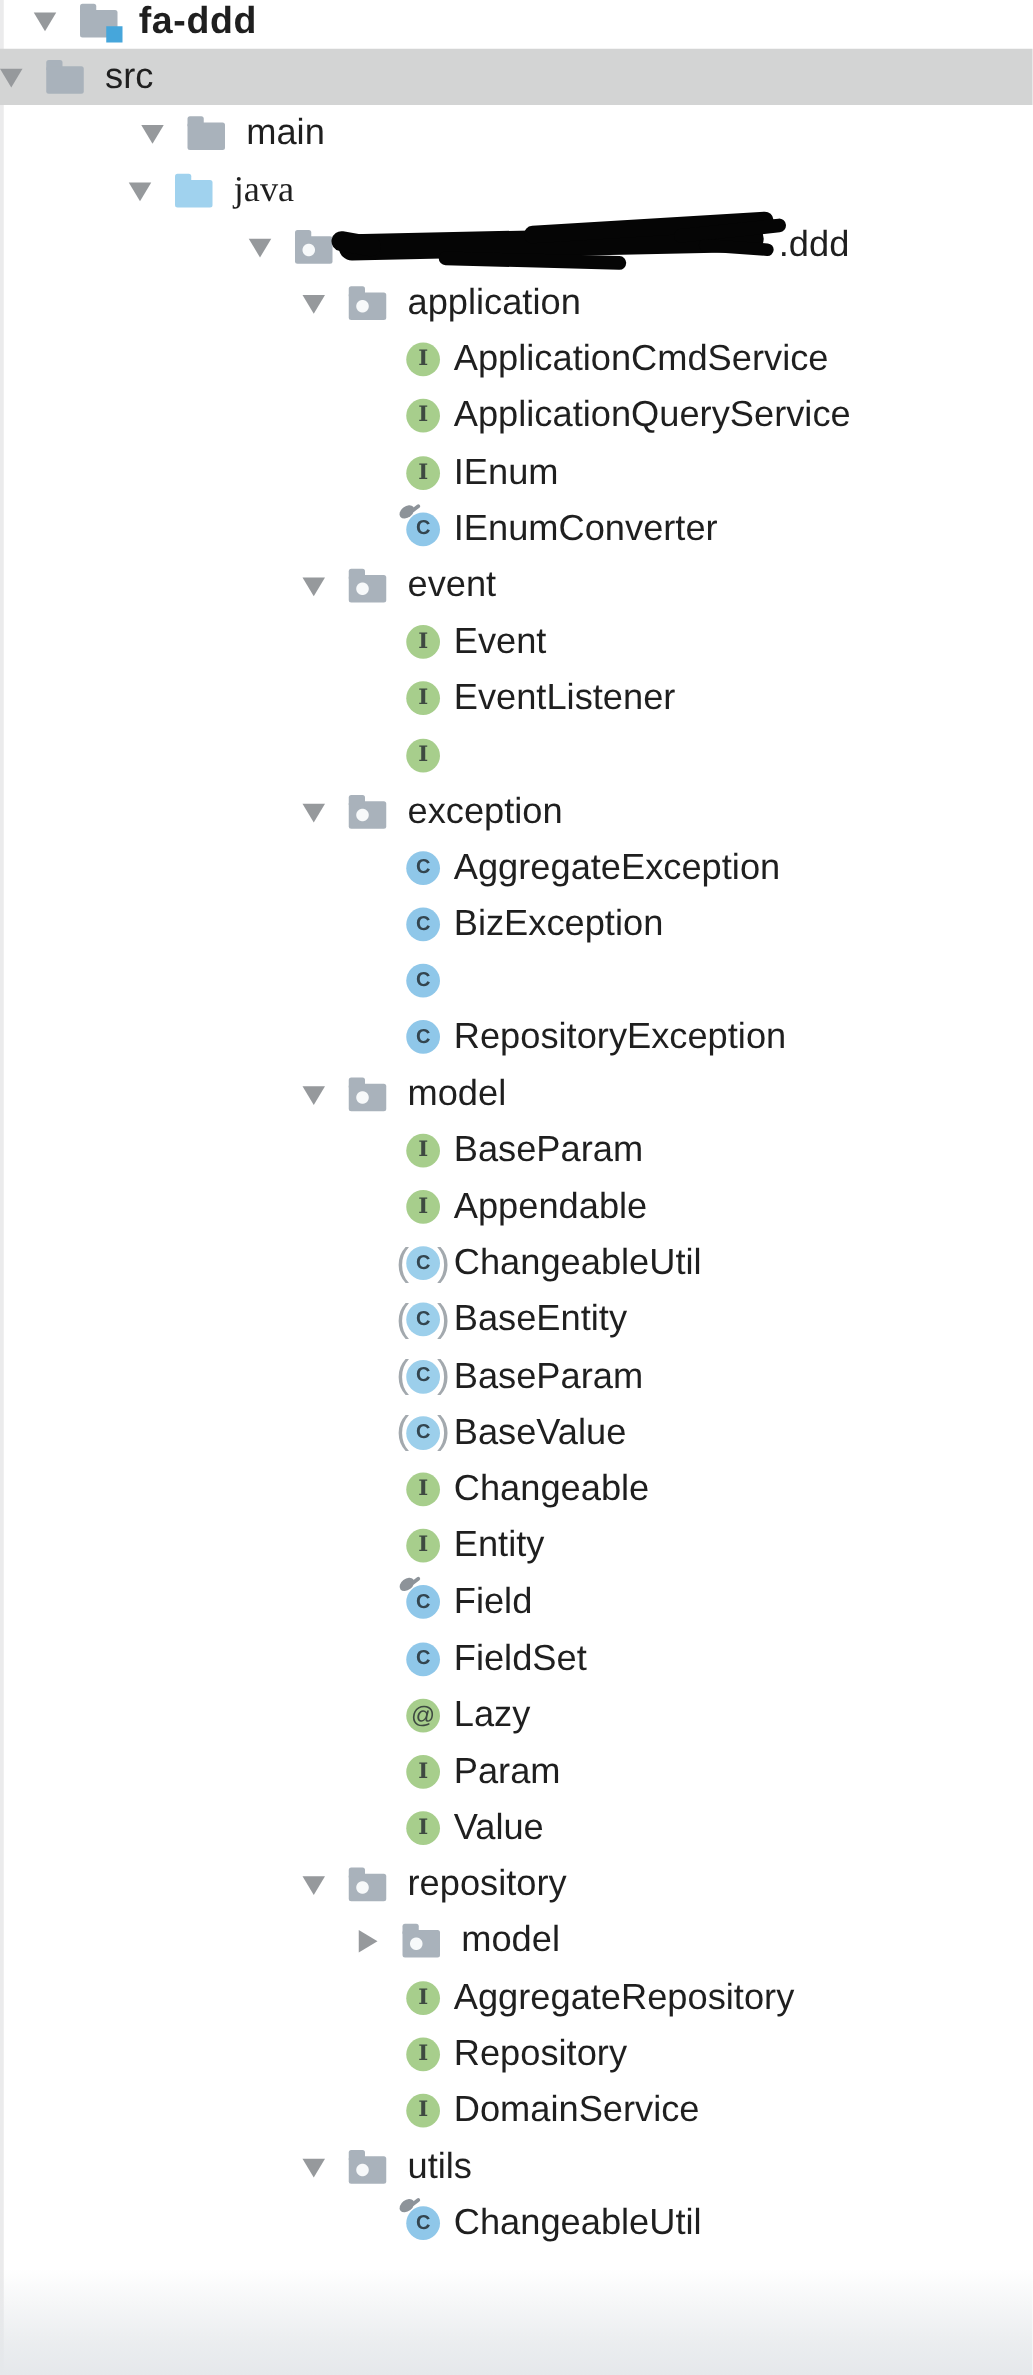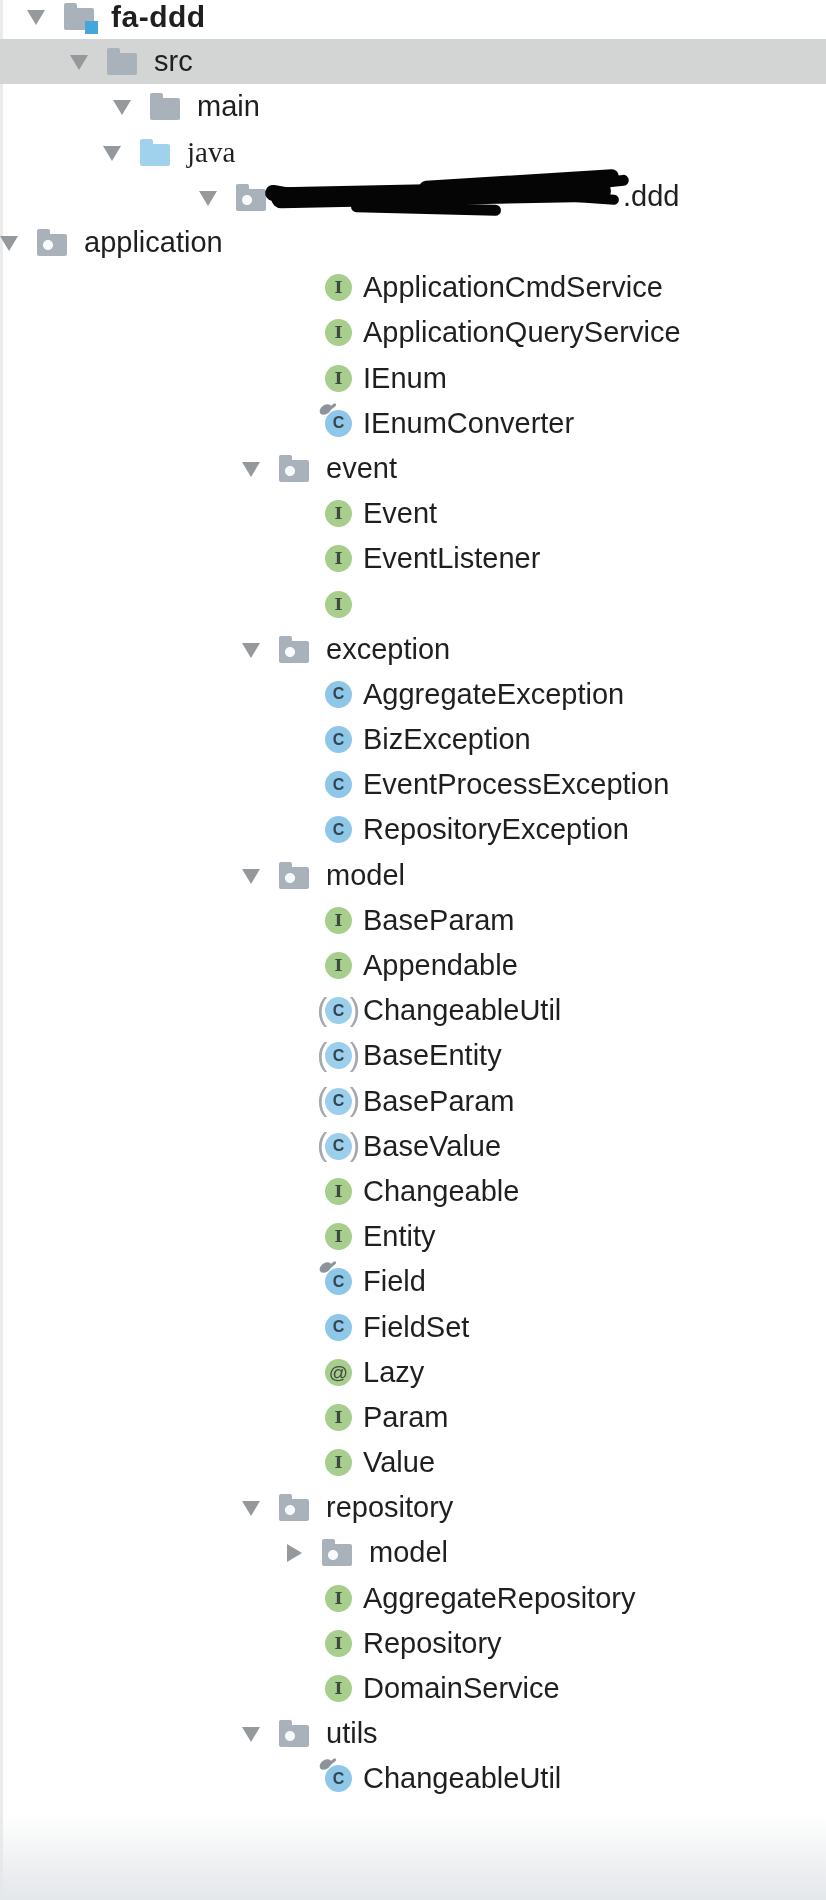--- a/index.html
+++ b/index.html
@@ -97,41 +97,41 @@
 
 <div class="window-edge"></div>
 <div class="tree" id="tree">
     <div class="row bold" style="padding-left: 27px;">
       <span class="arrow down"></span>
       <span class="icon foldr" style="--fc: #a9b2bb;">
         <span class="badge"></span>
       </span>
       <span class="label">fa-ddd</span>
     </div>
-    <div class="row selected" style="padding-left: 70px;">
+    <div class="row selected" style="">
       <span class="arrow down"></span>
       <span class="icon foldr" style="--fc: #a9b2bb;"></span>
       <span class="label">src</span>
     </div>
     <div class="row" style="padding-left: 113px;">
       <span class="arrow down"></span>
       <span class="icon foldr" style="--fc: #a9b2bb;"></span>
       <span class="label">main</span>
     </div>
     <div class="row" style="padding-left: 103px; font-family: Liberation Serif, serif;">
       <span class="arrow down"></span>
       <span class="icon foldr" style="--fc: #a0d2ee;"></span>
       <span class="label">java</span>
     </div>
     <div class="row" style="padding-left: 199px;">
       <span class="arrow down"></span>
       <span class="icon foldr package" style="--fc: #a9b2bb;"></span>
       <span class="label"><span class="scribble"><i class="s1"></i><i class="s2"></i><i class="s3"></i><i class="s4"></i><i class="s5"></i><i class="s6"></i></span>.ddd</span>
     </div>
-    <div class="row" style="">
+    <div class="row" style="padding-left: 242px;">
       <span class="arrow down"></span>
       <span class="icon foldr package" style="--fc: #a9b2bb;"></span>
       <span class="label">application</span>
     </div>
     <div class="row" style="padding-left: 285px;">
       <span class="arrow none"></span>
       <span class="icon circle serif" style="background: rgb(167, 206, 140); color: rgb(62, 74, 65);">I</span>
       <span class="label">ApplicationCmdService</span>
     </div>
     <div class="row" style="padding-left: 285px;">
@@ -179,21 +179,20 @@
       <span class="label">AggregateException</span>
     </div>
     <div class="row" style="padding-left: 285px;">
       <span class="arrow none"></span>
       <span class="icon circle" style="background: rgb(143, 199, 233); color: rgb(51, 69, 79);">C</span>
       <span class="label">BizException</span>
     </div>
     <div class="row" style="padding-left: 285px;">
       <span class="arrow none"></span>
       <span class="icon circle" style="background: rgb(143, 199, 233); color: rgb(51, 69, 79);">C</span>
-      <span class="label">EventProcessException</span>
     </div>
     <div class="row" style="padding-left: 285px;">
       <span class="arrow none"></span>
       <span class="icon circle" style="background: rgb(143, 199, 233); color: rgb(51, 69, 79);">C</span>
       <span class="label">RepositoryException</span>
     </div>
     <div class="row" style="padding-left: 242px;">
       <span class="arrow down"></span>
       <span class="icon foldr package" style="--fc: #a9b2bb;"></span>
       <span class="label">model</span>

